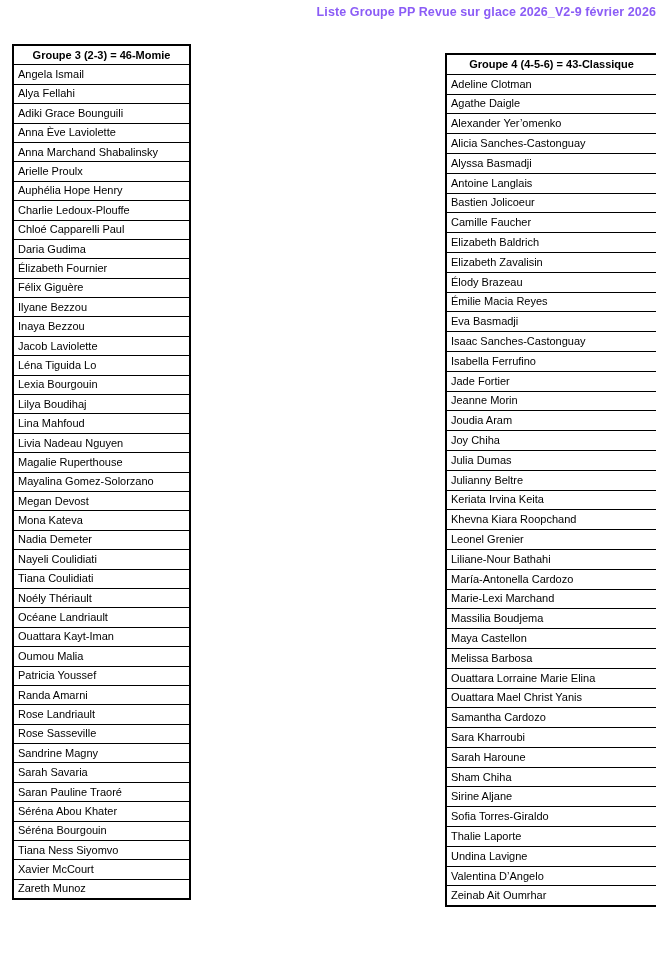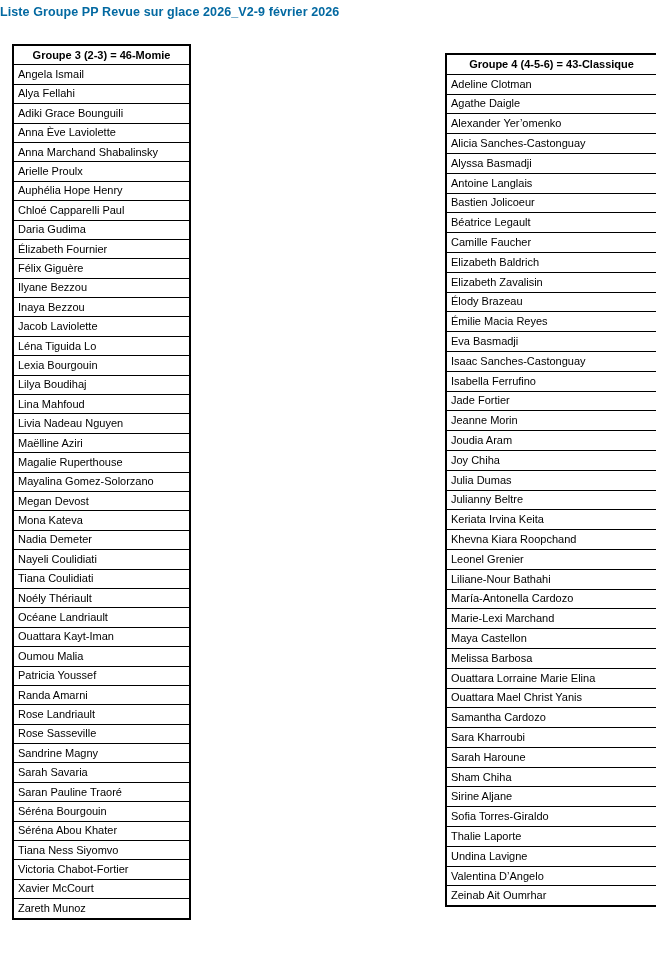--- a/index.html
+++ b/index.html
@@ -13,25 +13,25 @@
     position: relative;
     font-family: "Liberation Sans", sans-serif;
     color: #000;
     overflow: hidden;
   }
   .doc-title {
     position: absolute;
     top: 5px;
     left: 0;
     width: 100%;
-    text-align: left;
+    text-align: right;
     font-size: 12.5px;
     font-weight: bold;
     letter-spacing: 0.1px;
-    color: #0369a1;
+    color: #8b5cf6;
     margin: 0;
   }
   table.group-table {
     position: absolute;
     border-collapse: collapse;
     table-layout: fixed;
     background: #fff;
   }
   table.group-table th,
   table.group-table td {
@@ -99,20 +99,23 @@
       <tr>
         <td>Anna Marchand Shabalinsky</td>
       </tr>
       <tr>
         <td>Arielle Proulx</td>
       </tr>
       <tr>
         <td>Auphélia Hope Henry</td>
       </tr>
       <tr>
+        <td>Charlie Ledoux-Plouffe</td>
+      </tr>
+      <tr>
         <td>Chloé Capparelli Paul</td>
       </tr>
       <tr>
         <td>Daria Gudima</td>
       </tr>
       <tr>
         <td>Élizabeth Fournier</td>
       </tr>
       <tr>
         <td>Félix Giguère</td>
@@ -135,23 +138,20 @@
       <tr>
         <td>Lilya Boudihaj</td>
       </tr>
       <tr>
         <td>Lina Mahfoud</td>
       </tr>
       <tr>
         <td>Livia Nadeau Nguyen</td>
       </tr>
       <tr>
-        <td>Maëlline Aziri</td>
-      </tr>
-      <tr>
         <td>Magalie Ruperthouse</td>
       </tr>
       <tr>
         <td>Mayalina Gomez-Solorzano</td>
       </tr>
       <tr>
         <td>Megan Devost</td>
       </tr>
       <tr>
         <td>Mona Kateva</td>
@@ -192,30 +192,27 @@
       <tr>
         <td>Sandrine Magny</td>
       </tr>
       <tr>
         <td>Sarah Savaria</td>
       </tr>
       <tr>
         <td>Saran Pauline Traoré</td>
       </tr>
       <tr>
+        <td>Séréna Abou Khater</td>
+      </tr>
+      <tr>
         <td>Séréna Bourgouin</td>
       </tr>
       <tr>
-        <td>Séréna Abou Khater</td>
-      </tr>
-      <tr>
         <td>Tiana Ness Siyomvo</td>
-      </tr>
-      <tr>
-        <td>Victoria Chabot-Fortier</td>
       </tr>
       <tr>
         <td>Xavier McCourt</td>
       </tr>
       <tr>
         <td>Zareth Munoz</td>
       </tr>
     </tbody>
 </table>
 
@@ -241,23 +238,20 @@
       <tr>
         <td>Alyssa Basmadji</td>
       </tr>
       <tr>
         <td>Antoine Langlais</td>
       </tr>
       <tr>
         <td>Bastien Jolicoeur</td>
       </tr>
       <tr>
-        <td>Béatrice Legault</td>
-      </tr>
-      <tr>
         <td>Camille Faucher</td>
       </tr>
       <tr>
         <td>Elizabeth Baldrich</td>
       </tr>
       <tr>
         <td>Elizabeth Zavalisin</td>
       </tr>
       <tr>
         <td>Élody Brazeau</td>
@@ -302,20 +296,23 @@
         <td>Leonel Grenier</td>
       </tr>
       <tr>
         <td>Liliane-Nour Bathahi</td>
       </tr>
       <tr>
         <td>María-Antonella Cardozo</td>
       </tr>
       <tr>
         <td>Marie-Lexi Marchand</td>
+      </tr>
+      <tr>
+        <td>Massilia Boudjema</td>
       </tr>
       <tr>
         <td>Maya Castellon</td>
       </tr>
       <tr>
         <td>Melissa Barbosa</td>
       </tr>
       <tr>
         <td>Ouattara Lorraine Marie Elina</td>
       </tr>

